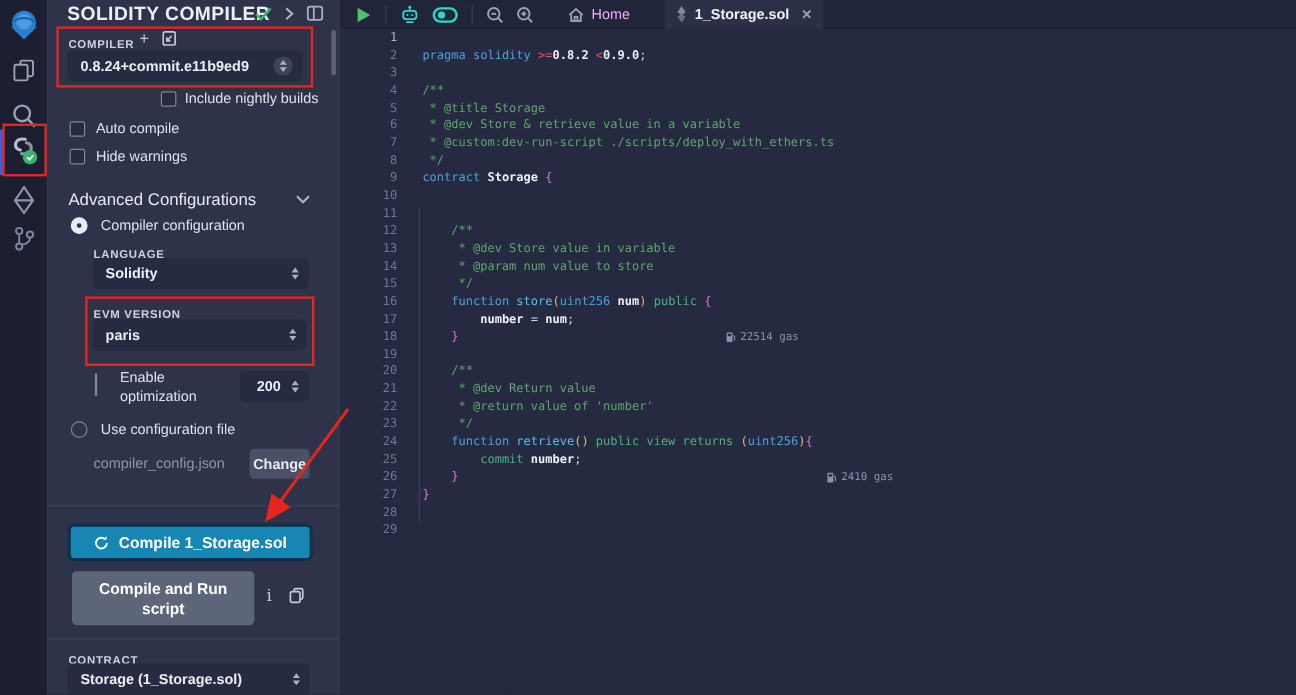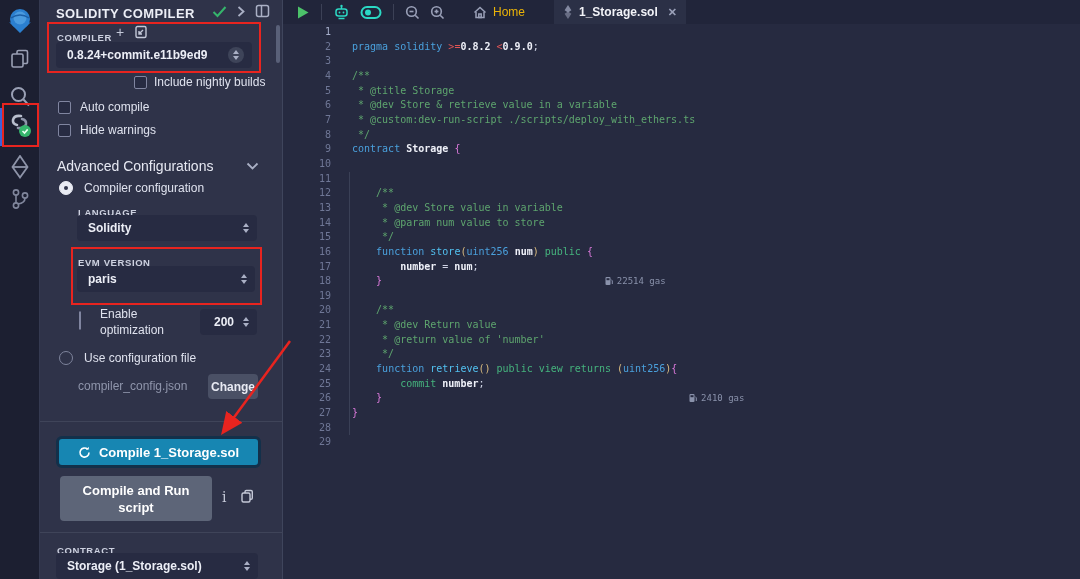--- a/index.html
+++ b/index.html
@@ -6,21 +6,21 @@
   html,body { width:1080px; height:579px; background:#15182a; font-family:"Liberation Sans", sans-serif; }
   #app { position:relative; width:1080px; height:579px; overflow:hidden; background:#262a40; }
   .abs { position:absolute; }
 
   
   #rail { left:0; top:0; width:40px; height:579px; background:#1c1f31; border-right:1px solid #343950; }
   .rail-ico { position:absolute; left:0; width:40px; display:flex; justify-content:center; cursor:pointer; }
 
   
   #panel { left:40px; top:0; width:243px; height:579px; background:#2f3349; border-right:1px solid #3f455c; }
-  .ptitle { font-size:13px; font-weight:bold; color:#eceef6; letter-spacing:.4px; }
+  .ptitle { font-size:16px; font-weight:bold; color:#eceef6; letter-spacing:.4px; }
   .caps { font-size:9.5px; letter-spacing:.6px; color:#cdd1e0; font-weight:bold; }
   .lbl { font-size:12px; color:#dfe2ee; }
   .muted { color:#8f95ab; }
   .sel { background:#272b42; border-radius:4px; display:flex; align-items:center; justify-content:space-between; padding:0 8px 0 11px; cursor:pointer; }
   .sel .sel-text { font-size:12px; font-weight:bold; color:#eceef6; }
   .stepper { display:flex; flex-direction:column; gap:2px; align-items:center; }
   .stepper .up { width:0;height:0;border-left:3.5px solid transparent;border-right:3.5px solid transparent;border-bottom:4px solid #aab0c5; }
   .stepper .down { width:0;height:0;border-left:3.5px solid transparent;border-right:3.5px solid transparent;border-top:4px solid #aab0c5; }
   .circ { width:16px;height:16px;border-radius:50%;background:#3e4459;display:flex;align-items:center;justify-content:center; }
   .chk { width:13px;height:13px;border:1px solid #8085a0;border-radius:2px;background:#272b42;cursor:pointer; }
@@ -34,21 +34,21 @@
   #runscript-btn { background:#5d6578; border-radius:4px; color:#fff; display:flex; align-items:center; justify-content:center;
     text-align:center; font-size:13px; font-weight:bold; line-height:17px; cursor:pointer; padding:0 14px; }
   #change-btn { background:#4a5065; border-radius:4px; color:#e8eaf3; font-size:12px; font-weight:bold;
     display:flex; align-items:center; justify-content:center; cursor:pointer; }
 
   
   #editor { left:283px; top:0; width:797px; height:579px; background:#262a40; }
   #tabstrip { position:absolute; left:0; top:0; width:797px; height:24px; background:#21253a; display:flex; align-items:center; }
   .vsep { width:1px; height:16px; background:#3c4156; margin:0 6px; }
   .tico { display:flex; align-items:center; justify-content:center; cursor:pointer; padding:0 5px; }
-  .tab { height:24px; display:flex; align-items:center; gap:6px; padding:0 9px; cursor:pointer; font-size:12px; color:#eab308; }
+  .tab { height:24px; display:flex; align-items:center; gap:6px; padding:0 9px; cursor:pointer; font-size:12px; color:#f0abfc; }
   .tab.active { background:#2b3046; color:#f2f3f8; font-weight:bold; }
   #code-wrap { position:absolute; left:0; top:24px; width:797px; height:555px; font-family:"DejaVu Sans Mono", monospace; font-size:10px; }
   #gutter { position:absolute; left:0; top:1px; width:48px; text-align:right; }
   .gnum { height:14.66px; line-height:14.66px; color:#6f7796; cursor:pointer; }
   .gnum.active { color:#a8b0cc; }
   #code-lines { position:absolute; left:69px; top:1px; right:0; }
   .code-line { height:14.66px; line-height:14.66px; white-space:pre; cursor:text; }
   .code-line.current { background:#2e3252; margin-left:-69px; padding-left:69px; }
   .tk-c{color:#5ea56e} .tk-k{color:#4aa0dc} .tk-fn{color:#52c1f0} .tk-kg{color:#45b37d}
   .tk-o{color:#e05555} .tk-p{color:#d878d8} .tk-y{color:#d9bb7f} .tk-t{color:#cfd3e4}

